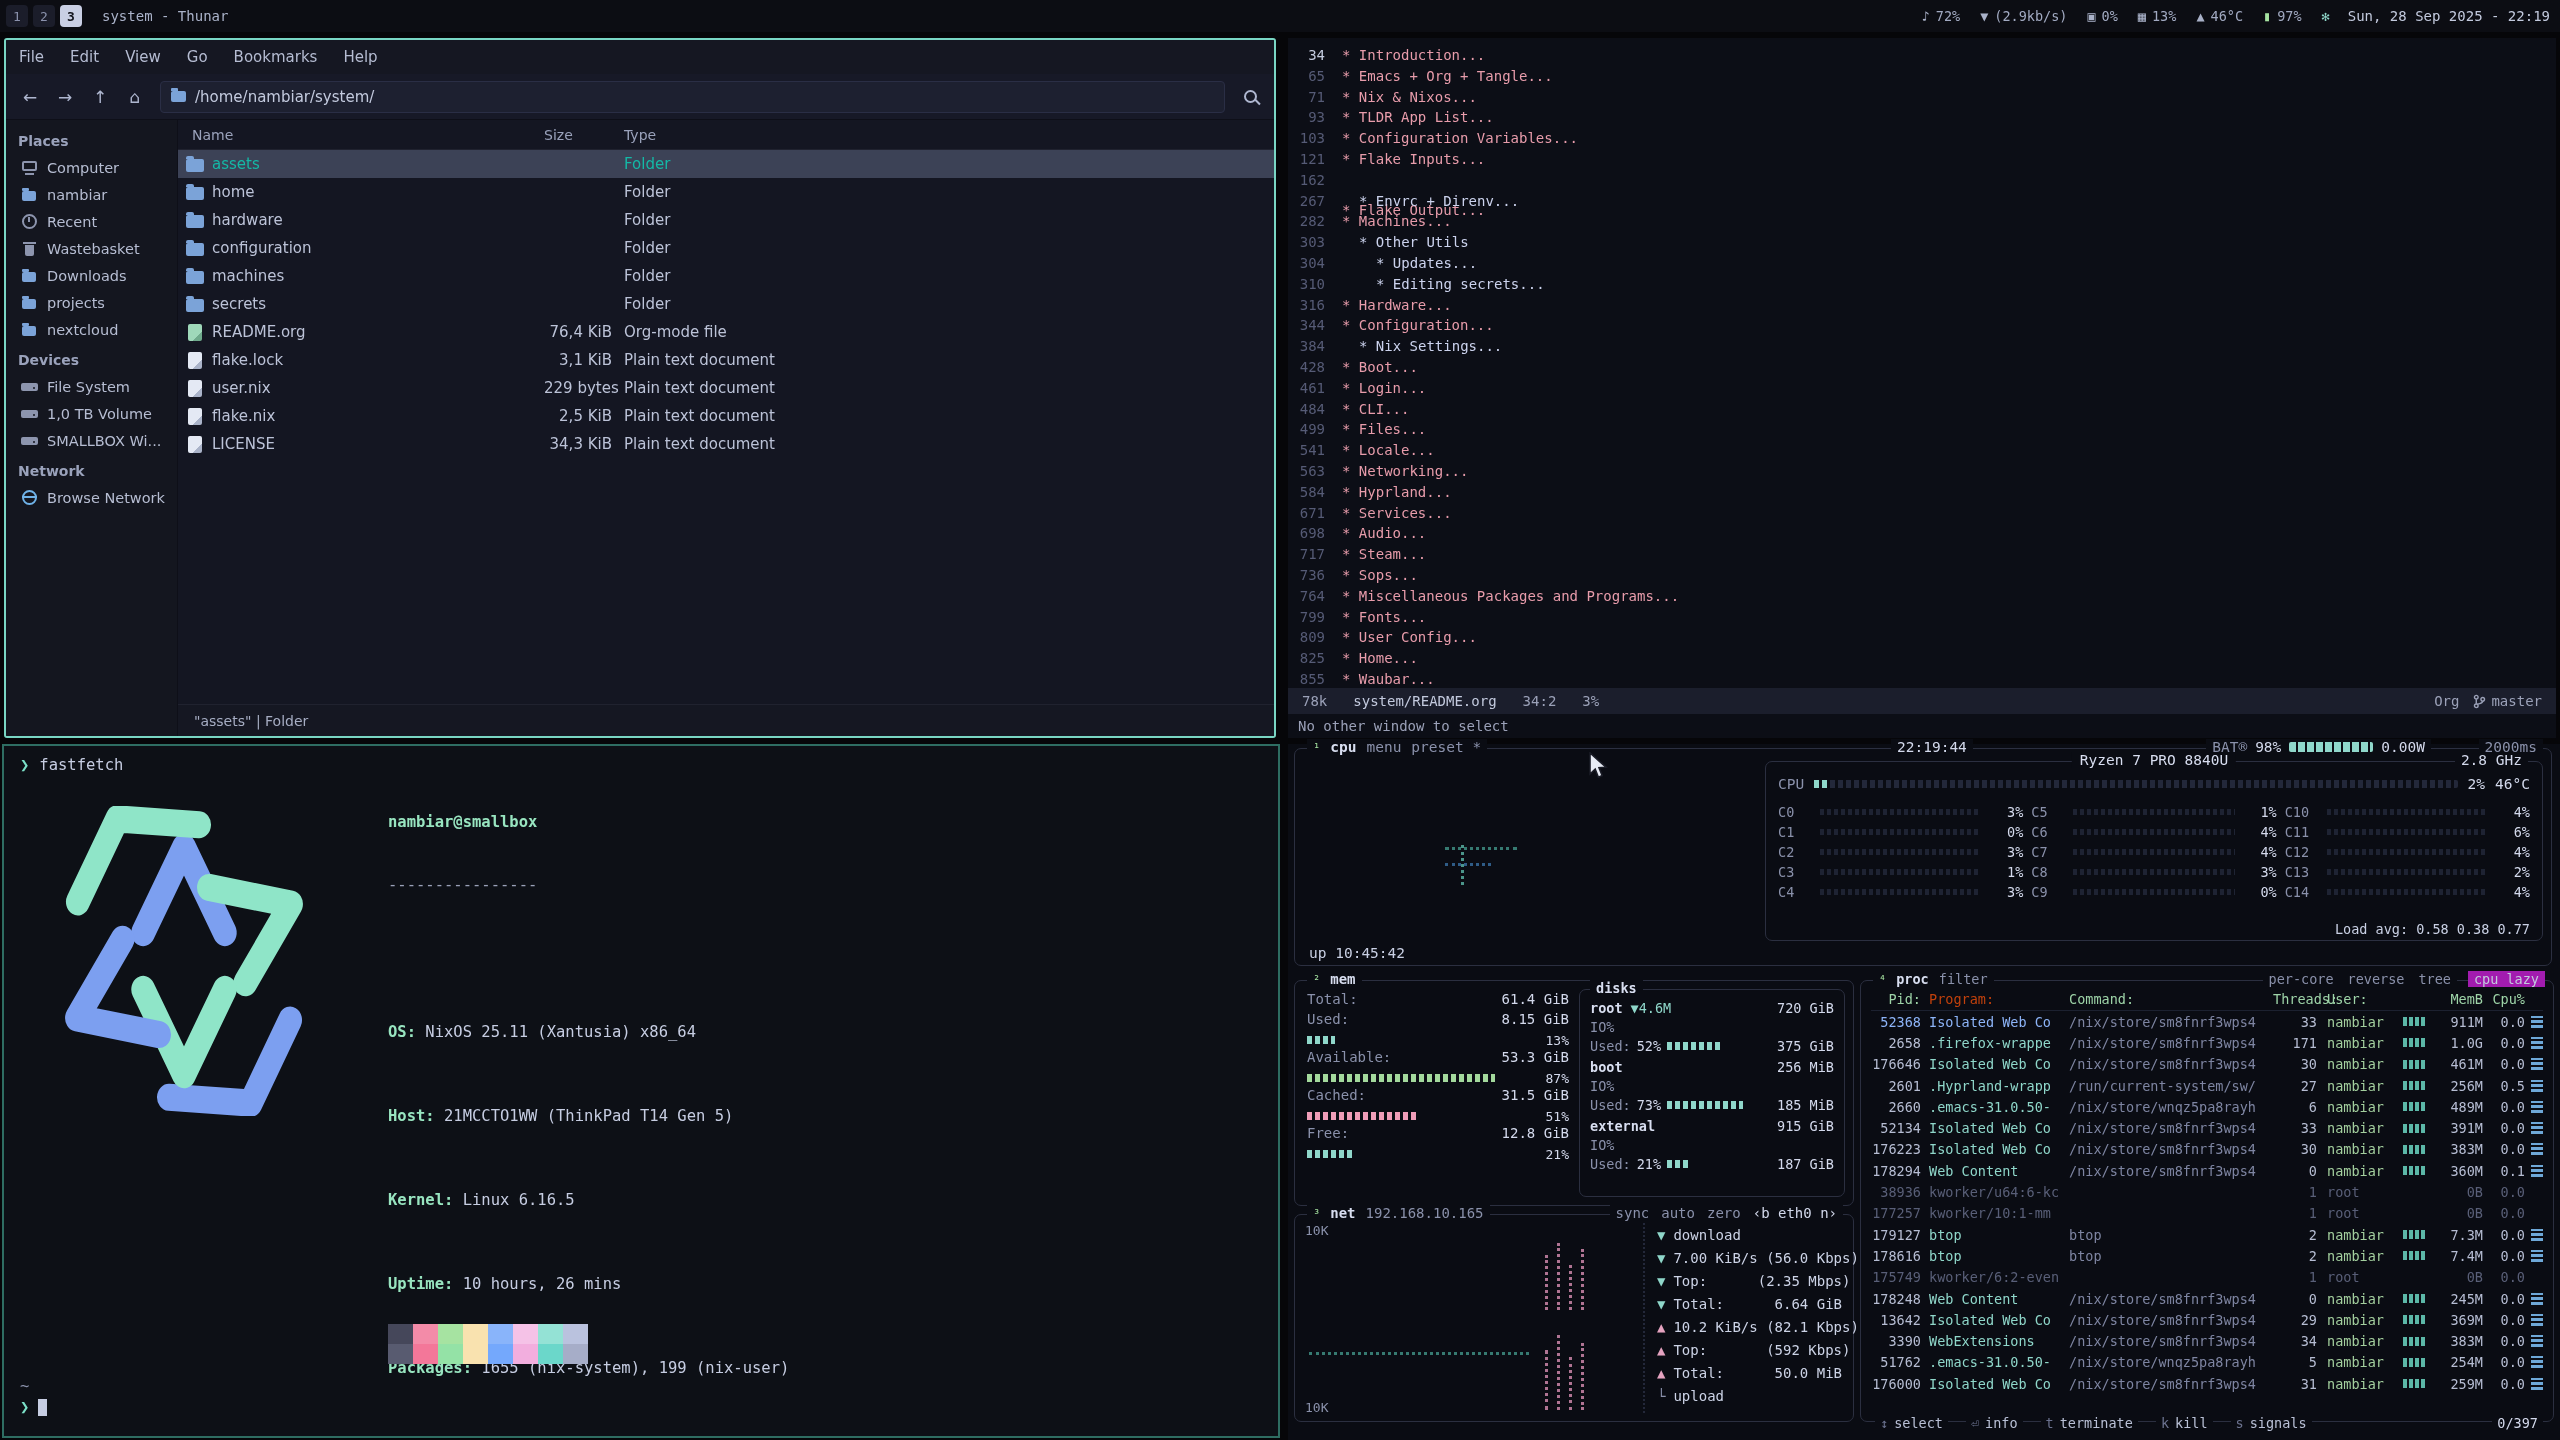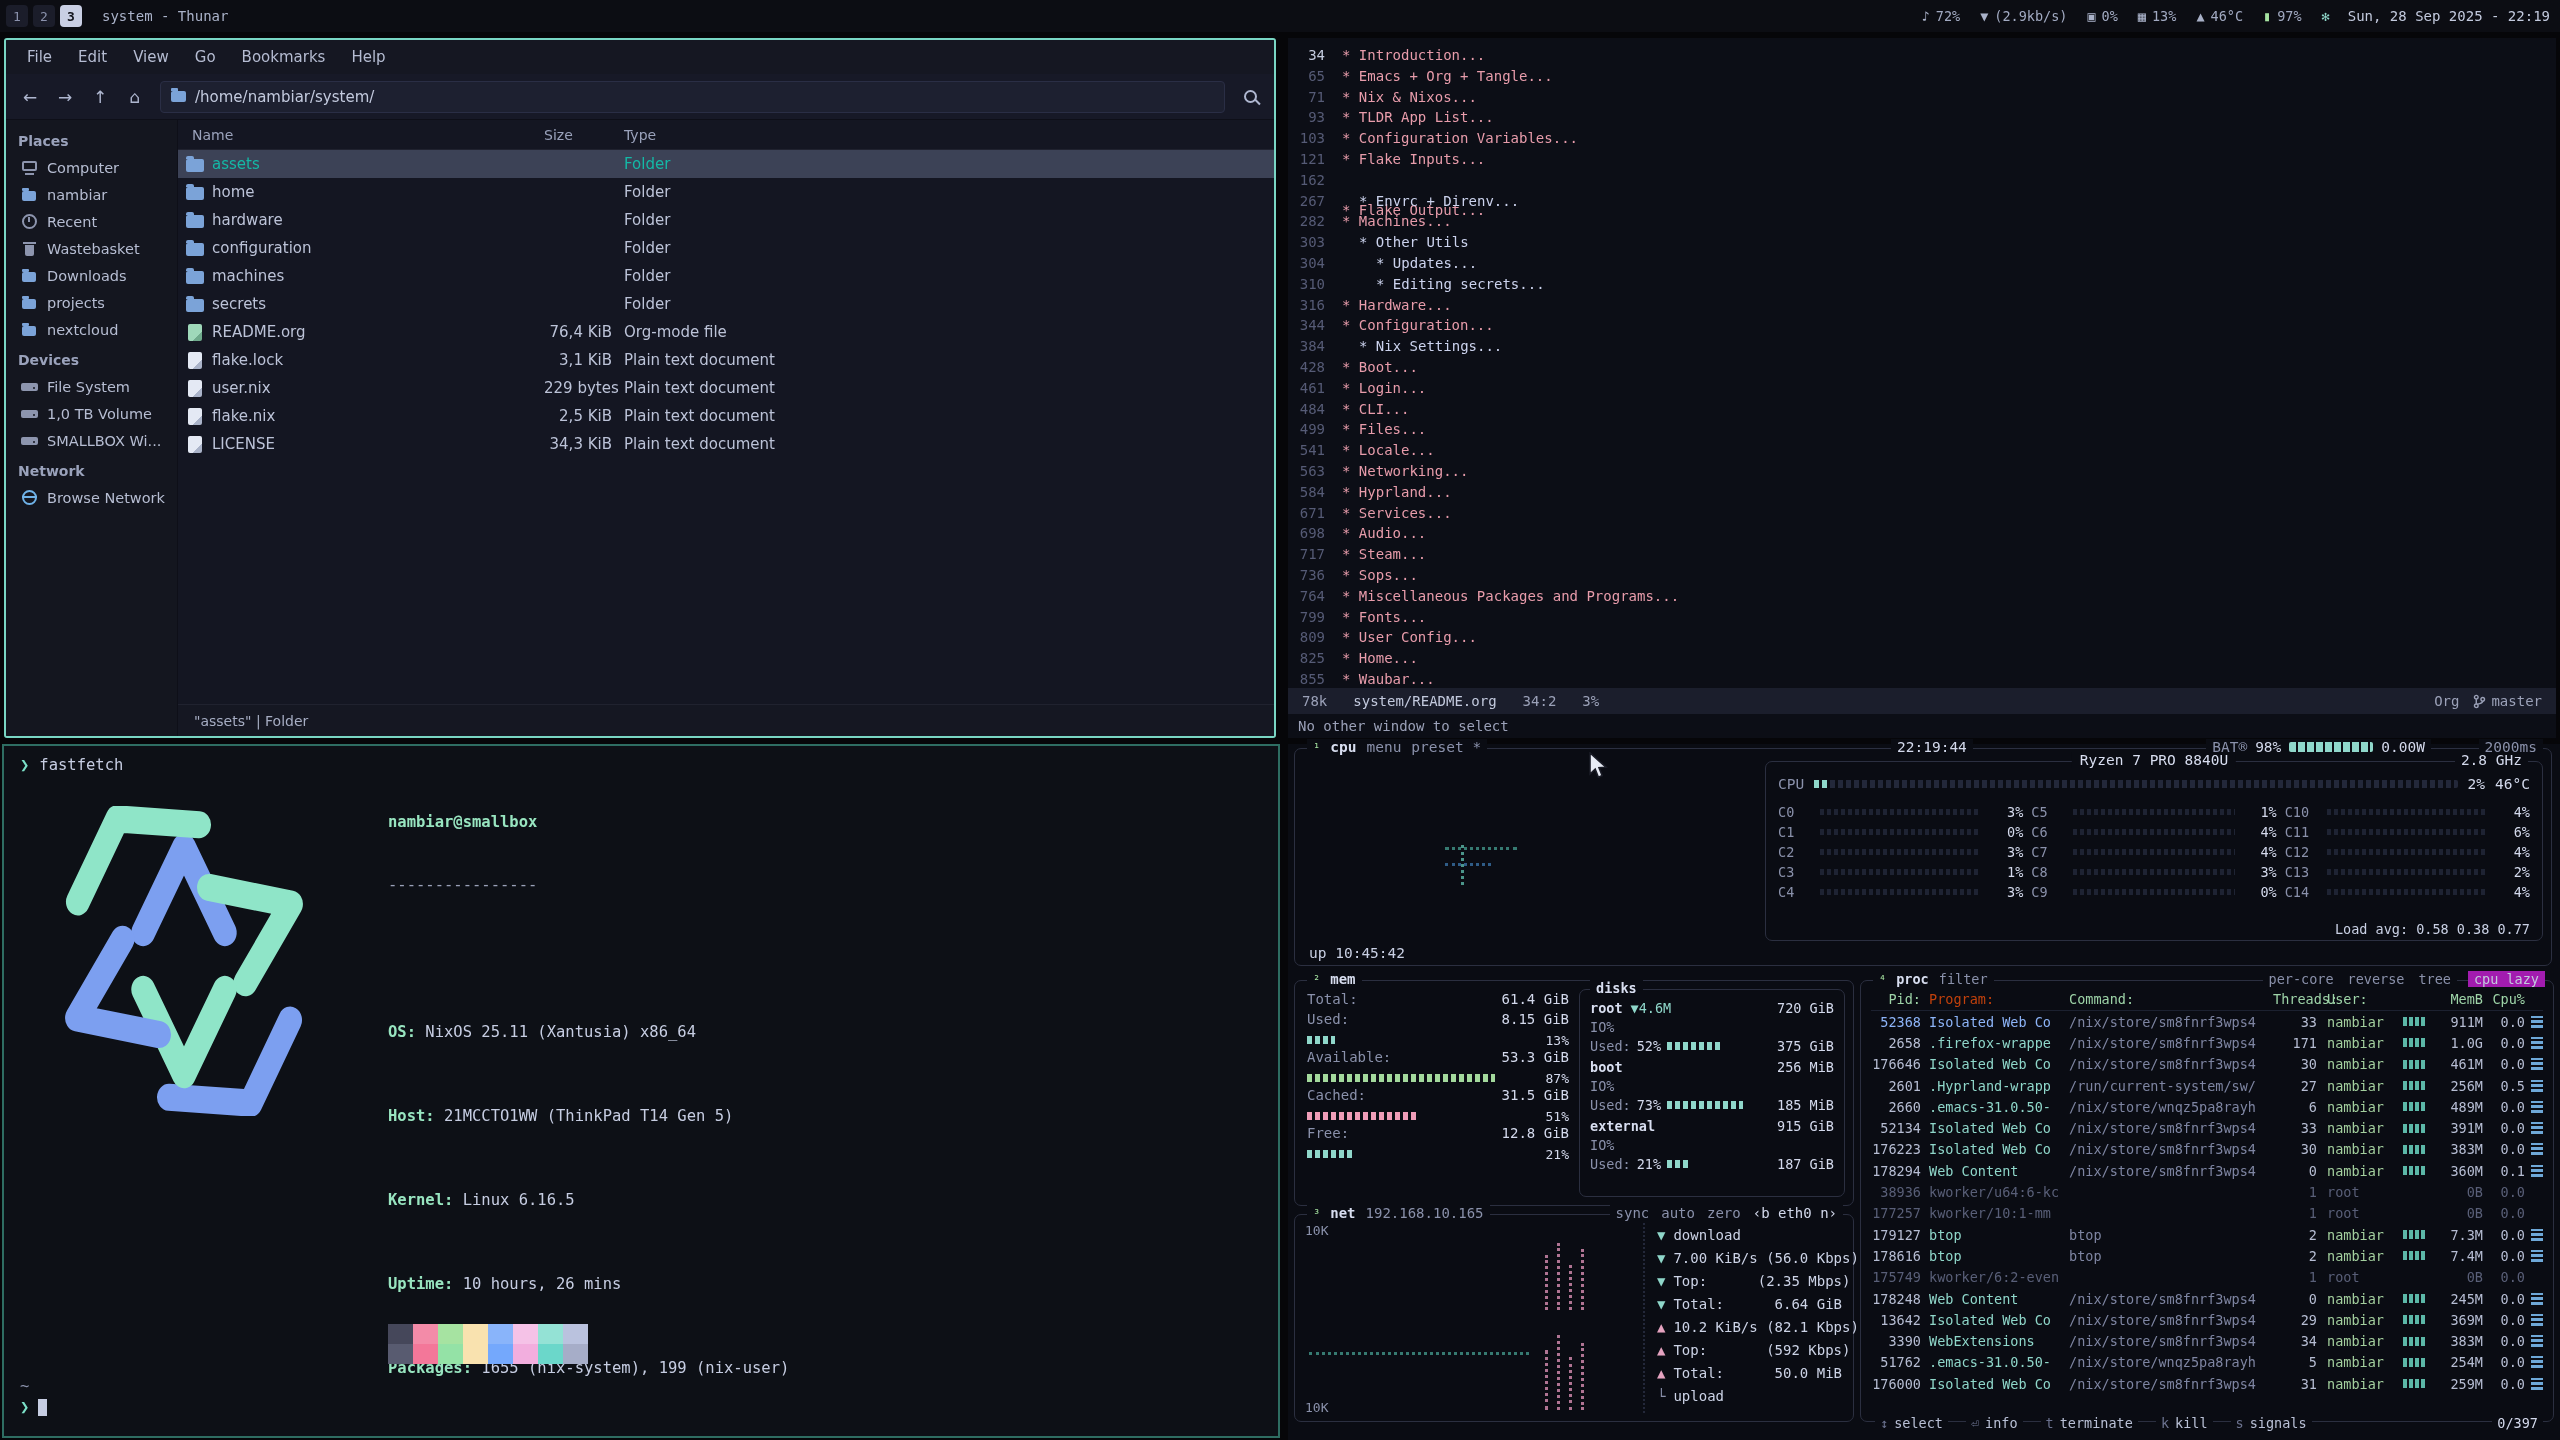--- a/index.html
+++ b/index.html
@@ -12,21 +12,21 @@
   #workspaces{display:flex;gap:5px;margin-left:6px}
   .ws{width:22px;height:22px;border-radius:4px;background:#1b1d2a;color:#8b92ad;display:flex;align-items:center;justify-content:center;font-size:13px}
   .ws.active{background:#c9cfe4;color:#14151d;font-weight:bold}
   #win-title{margin-left:20px;color:#aab2c9}
   #status{margin-left:auto;display:flex;align-items:center;gap:20px;margin-right:12px;font-size:13.5px}
   .sitem{display:flex;gap:6px;align-items:center}
   #clock{color:#c3cade}
 
   
   #thunar{position:absolute;left:4px;top:38px;width:1272px;height:700px;background:#151722;border:2px solid #79d6c4;border-radius:3px;display:flex;flex-direction:column;overflow:hidden;font-size:15px;color:#b9c0d6}
-  #thunar-menubar{height:34px;display:flex;align-items:center;background:#151722;padding-left:8px;flex-shrink:0}
+  #thunar-menubar{height:34px;display:flex;align-items:center;background:#151722;padding-left:0;flex-shrink:0}
   .menu-item{padding:0 13px;height:100%;display:flex;align-items:center;color:#b5bcd2}
   #thunar-toolbar{height:46px;display:flex;align-items:center;gap:3px;background:#171927;padding:0 8px;border-bottom:1px solid #0e0f18;flex-shrink:0}
   .navbtn{width:32px;height:32px;border-radius:4px;display:flex;align-items:center;justify-content:center;color:#aeb6cf;font-size:17px}
   #pathbar{flex:1;height:32px;margin:0 6px;background:#1d2030;border:1px solid #2a2e45;border-radius:4px;display:flex;align-items:center;padding:0 10px;gap:9px;color:#c3cade}
   .pfolder{width:15px;height:11px;background:#7ba3d8;border-radius:2px;position:relative}
   .pfolder::before{content:"";position:absolute;top:-3px;left:0;width:7px;height:3px;background:#7ba3d8;border-radius:1px 1px 0 0}
   #searchbtn{width:32px;height:32px;border-radius:4px;display:flex;align-items:center;justify-content:center}
   .mag{width:13px;height:13px;border:2px solid #aeb6cf;border-radius:50%;position:relative}
   .mag::after{content:"";position:absolute;width:7px;height:2px;background:#aeb6cf;transform:rotate(45deg);right:-6px;bottom:-2px}
   #thunar-body{flex:1;display:flex;min-height:0}

